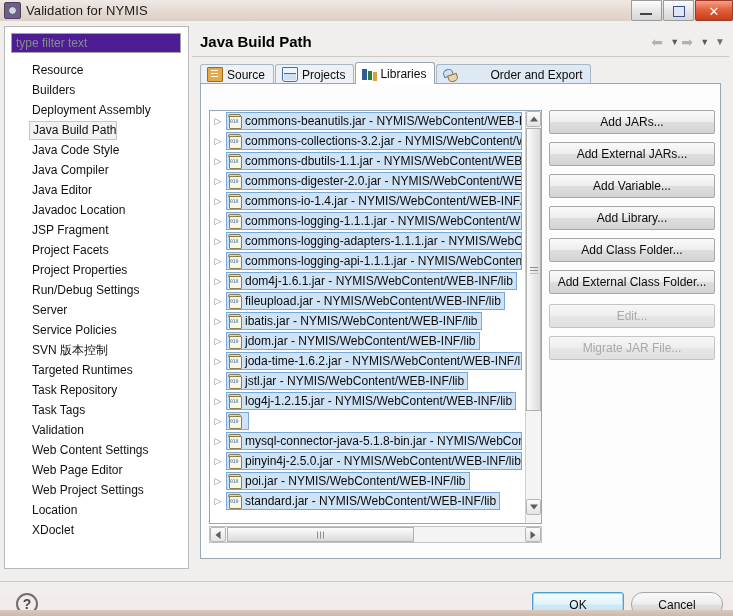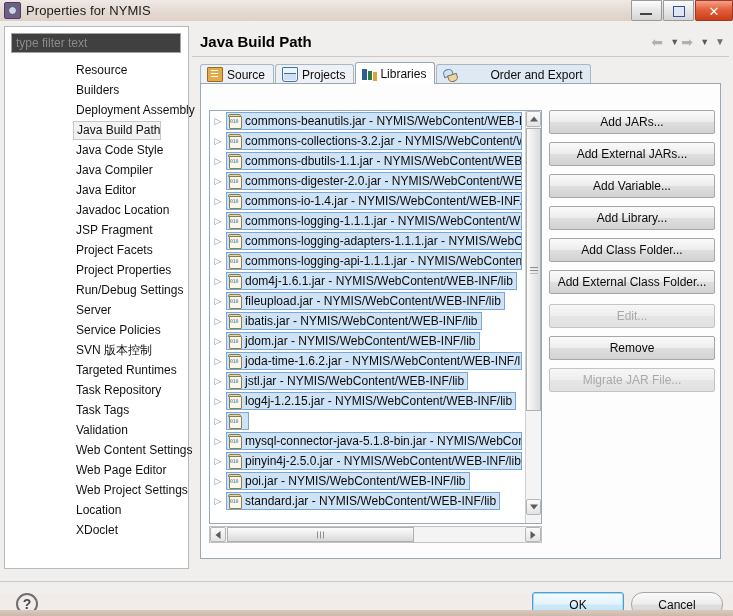--- a/index.html
+++ b/index.html
@@ -33,23 +33,23 @@
   .wb .minbar{position:absolute;left:8px;top:12px;width:12px;height:2px;background:#444;}
   .wb .maxbox{position:absolute;left:9px;top:5px;width:10px;height:9px;border:1px solid #3a4f8a;background:#dfe6f4;}
 
   
   .dlg{position:absolute;left:0;top:21px;width:733px;height:573px;background:#f0efee;}
 
   
   .leftpane{position:absolute;left:4px;top:5px;width:185px;height:543px;
     background:#ffffff;border:1px solid #b9b9b9;box-sizing:border-box;}
   .filterbox{position:absolute;left:6px;top:6px;width:170px;height:20px;
-    border:1px solid #a3a3a3;background:#404040;box-sizing:border-box;
+    border:1px solid #a3a3a3;background:#4c1d95;box-sizing:border-box;
     font-size:12px;color:#8a8a8a;padding:2px 4px;line-height:15px;}
-  .navtree{position:absolute;left:1px;top:33px;width:164px;height:500px;overflow:hidden;margin-left:44px;}
+  .navtree{position:absolute;left:1px;top:33px;width:164px;height:500px;overflow:hidden;}
   .navitem{height:20px;line-height:20px;padding-left:26px;font-size:12px;color:#111;
     white-space:nowrap;box-sizing:border-box;}
   .navitem.sel{background:#f2f2f2;border:1px solid #c7c7c7;margin-left:23px;padding-left:3px;
     display:inline-block;height:19px;line-height:17px;}
 
   
   .rightpane{position:absolute;left:192px;top:5px;width:537px;height:543px;}
   .pagetitle{position:absolute;left:0;top:3px;width:537px;height:26px;
     font-size:15px;font-weight:bold;color:#000;line-height:26px;padding-left:8px;
     box-sizing:border-box;}
@@ -168,21 +168,21 @@
   .bottomedge{position:absolute;left:0;top:610px;width:733px;height:6px;
     background:linear-gradient(to bottom,#d9cabd,#cbb9aa);}
 </style>
 </head>
 <body>
 
 <div class="window">
 
   <div class="titlebar">
     <div class="title-icon"></div>
-    <div class="title-text">Properties for NYMIS</div>
+    <div class="title-text">Validation for NYMIS</div>
     <div class="winbtns">
       <div class="wb">
           <span class="minbar"></span>
         </div>
       <div class="wb">
           <span class="maxbox"></span>
         </div>
       <div class="wb close">
           <span class="gl">✕</span>
         </div>
@@ -503,21 +503,20 @@
         </div>
 
         <div class="sidebtns" id="sidebtns">
             <div class="btn">Add JARs...</div>
             <div class="btn">Add External JARs...</div>
             <div class="btn">Add Variable...</div>
             <div class="btn">Add Library...</div>
             <div class="btn">Add Class Folder...</div>
             <div class="btn">Add External Class Folder...</div>
             <div class="btn disabled gap">Edit...</div>
-            <div class="btn">Remove</div>
             <div class="btn disabled">Migrate JAR File...</div>
           </div>
       </div>
     </div>
 
     <div class="footer">
       <div class="footsep"></div>
       <div class="helpicon">?</div>
       <div class="okbtn">OK</div>
       <div class="cancelbtn">Cancel</div>

